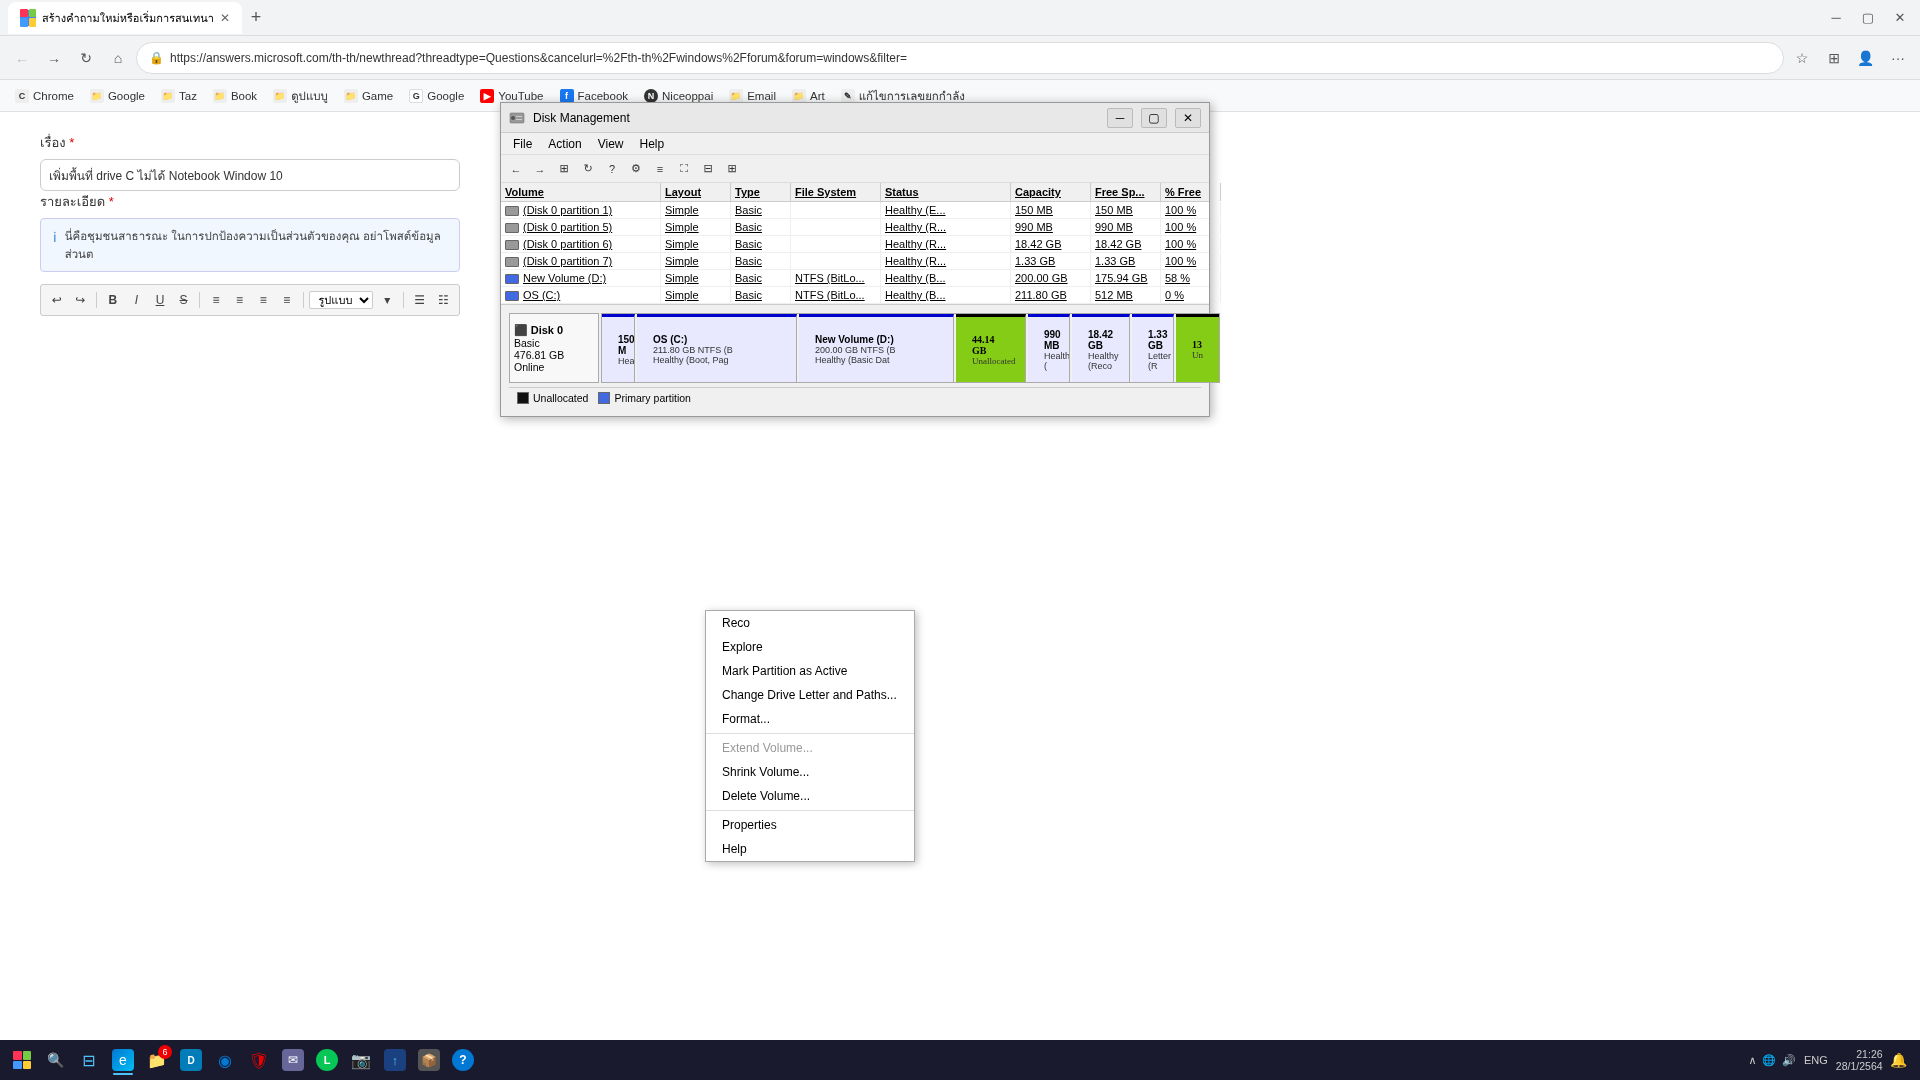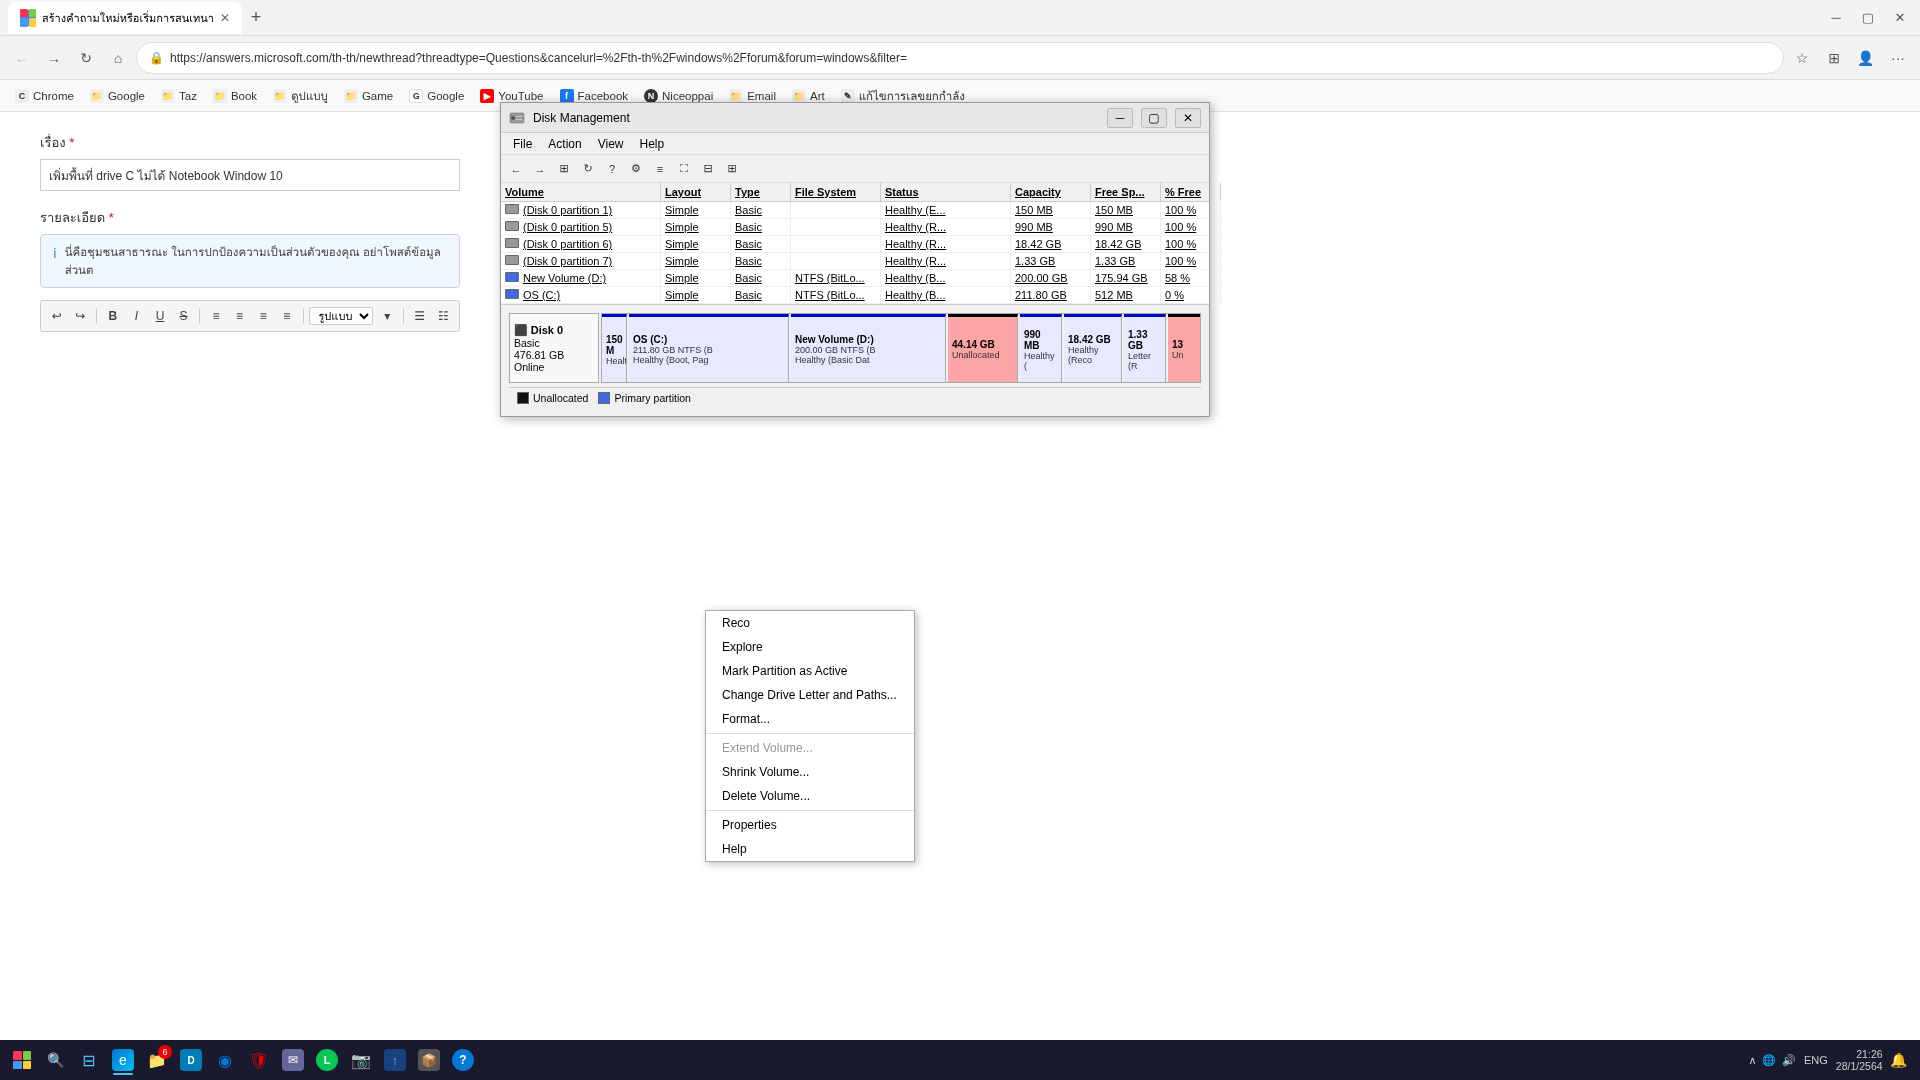--- a/index.html
+++ b/index.html
@@ -101,25 +101,24 @@
       padding: 20px 40px;
       position: relative;
     }
     .page-title { font-size: 26px; font-weight: bold; color: #333; margin-bottom: 20px; }
     .form-label { font-size: 13px; color: #333; margin-bottom: 6px; }
     .required { color: #d00; }
     .form-input {
       width: 420px;
       height: 32px;
       border: 1px solid #ccc;
-      border-radius: 0;
+      border-radius: 6px;
       padding: 0 8px;
       font-size: 12px;
       color: #333;
-      margin-bottom: 16px;
     }
     .notice-box {
       width: 420px;
       background: #f0f7ff;
       border: 1px solid #cce;
       border-radius: 4px;
       padding: 8px 12px;
       font-size: 11.5px;
       color: #444;
       display: flex;
@@ -200,21 +199,21 @@
       font-weight: bold;
     }
     .disk-list-header-cell { padding: 3px 4px; border-right: 1px solid #ccc; color: #000; }
     .disk-list-row {
       display: grid;
       grid-template-columns: 160px 70px 60px 90px 130px 80px 70px 60px;
       border-bottom: 1px solid #eee;
       font-size: 11px;
     }
     .disk-list-cell { padding: 2px 4px; border-right: 1px solid #eee; color: #000; white-space: nowrap; overflow: hidden; }
-    .disk-list-cell:first-child { display: flex; align-items: flex-start; gap: 4px; }
+    .disk-list-cell:first-child { display: flex; align-items: flex-end; gap: 4px; }
     .drive-icon { width: 14px; height: 10px; background: #999; border: 1px solid #666; border-radius: 1px; flex-shrink: 0; }
     .drive-icon.blue { background: #4169e1; }
 
     
     .disk-diagram-area {
       padding: 8px;
       background: #f0f0f0;
       min-height: 110px;
     }
     .disk-row {
@@ -239,30 +238,30 @@
     .disk-partitions {
       display: flex;
       flex: 1;
       gap: 2px;
       border: 1px solid #aaa;
     }
     .partition-block {
       display: flex;
       flex-direction: column;
       justify-content: center;
-      padding: 4px;
+      padding: 16px;
       font-size: 9.5px;
       border-right: 1px solid #aaa;
       cursor: pointer;
       overflow: hidden;
       position: relative;
     }
     .partition-block:last-child { border-right: none; }
     .partition-block.blue-top { border-top: 3px solid #0000cc; background: #e8e8ff; }
-    .partition-block.black-top { border-top: 3px solid #000; background: #fca5a5; }
+    .partition-block.black-top { border-top: 3px solid #000; background: #84cc16; font-family: Liberation Serif, serif; }
     .partition-block .part-label { font-weight: bold; font-size: 10px; }
     .partition-block .part-sub { font-size: 9px; color: #333; }
 
     
     .disk-legend {
       display: flex;
       align-items: center;
       gap: 10px;
       padding: 4px 8px;
       font-size: 10.5px;

